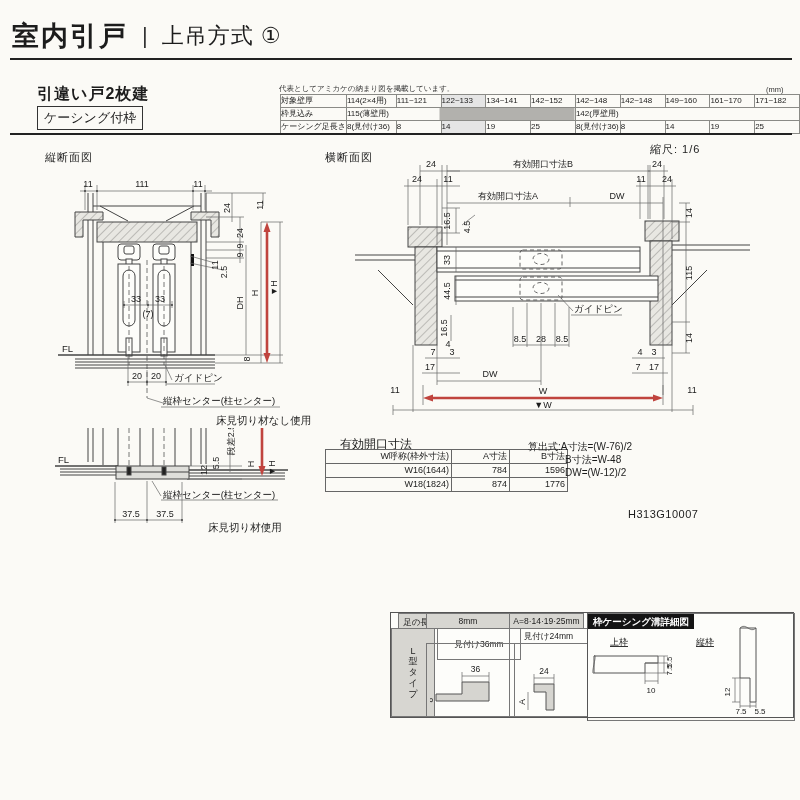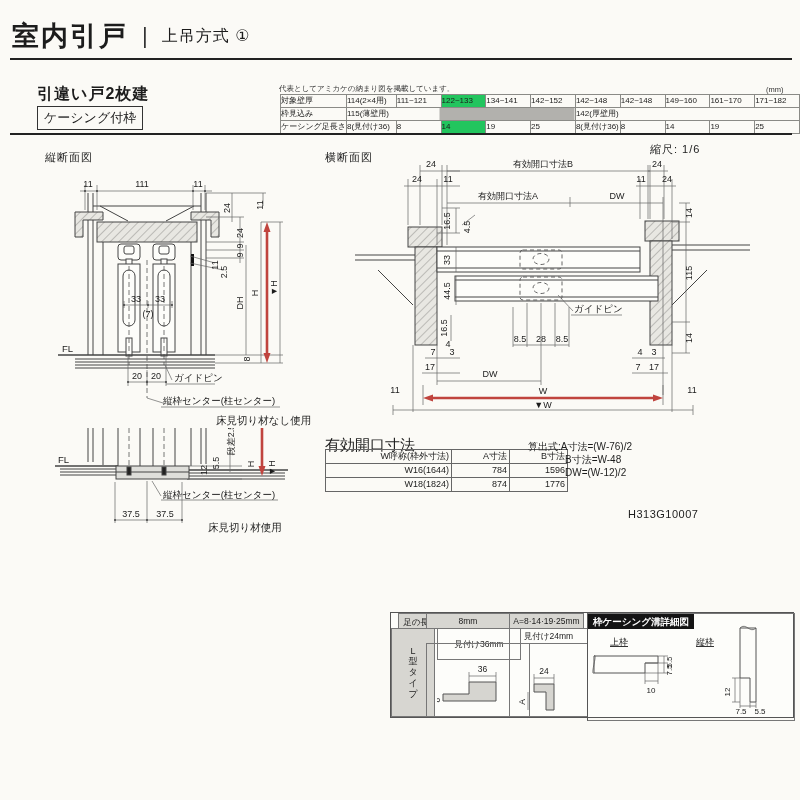--- a/index.html
+++ b/index.html
@@ -6,39 +6,39 @@
   body{
     width:800px;height:800px;position:relative;overflow:hidden;
     background:#fbfaf6;color:#1c1c1c;
     font-family:"Liberation Sans","DejaVu Sans",sans-serif;
   }
   .abs{position:absolute}
   
   .hdr{left:12px;top:18px;display:flex;align-items:center;gap:14px}
   .hdr .ttl{font-size:27px;font-weight:bold;letter-spacing:2px}
   .hdr .sep{font-size:22px;font-weight:300;color:#333}
-  .hdr .sub{font-size:16px;letter-spacing:1px}
+  .hdr .sub{font-size:22px;letter-spacing:1px}
   .rule{background:#222}
   .rule-top{left:10px;top:58px;width:782px;height:2px}
   .rule-mid{left:10px;top:133px;width:782px;height:2px}
   .sub1{left:37px;top:84px;font-size:16px;font-weight:bold;letter-spacing:1px}
   .sub2{left:37px;top:106px;font-size:13px;border:1.5px solid #333;padding:2px 6px;background:#fbfaf6}
   
   .note{left:279px;top:84px;font-size:7.5px;color:#333}
   .unit{left:766px;top:85px;font-size:7.5px;color:#333}
   table{border-collapse:collapse}
   .wtab{left:280px;top:94px;font-size:8px;table-layout:fixed}
   .wtab td{border:1px solid #8a8a86;text-align:left;padding:1px 0;height:10px;line-height:1;overflow:hidden;white-space:nowrap}
   .wtab td.lbl{background:#fbfaf6}
-  .shade{background:#22c55e}
+  .shade{background:#e5e5e5}
   .shade-part{background:linear-gradient(90deg,#fbfaf6 0 41%,#b2b1ad 41% 100%)}
   
   .sec{font-size:11px;color:#222;letter-spacing:1px}
   
-  .otitle{left:325px;top:436px;font-size:15px}
+  .otitle{left:340px;top:436px;font-size:12px}
   .otab{left:325px;top:449px;font-size:9px;table-layout:fixed}
   .otab td{border:1px solid #666;text-align:right;padding:1px 2px;height:11px;line-height:1;white-space:nowrap}
   .formulas{left:528px;top:440px;font-size:10px;line-height:13px}
   .formulas .ind{margin-left:37px}
   .docnum{left:628px;top:508px;font-size:11px;letter-spacing:0.5px}
   
   .legwrap{left:390px;top:612px;width:404px;height:106px;border:1px solid #555;box-sizing:border-box;background:#fdfdfa}
   .lt{position:absolute;box-sizing:border-box;border:1px solid #777;font-size:8.5px;display:flex;align-items:center;justify-content:center;text-align:center;line-height:1.2}
   .lt.gray{background:#d7d6d1}
   .blkhdr{position:absolute;left:0;top:0;width:106px;height:15px;background:#141414;color:#fff;
@@ -479,21 +479,21 @@
 </div>
 <div class="abs docnum">H313G10007</div>
 
 <div class="abs legwrap">
   <div class="lt gray" style="left:7px;top:0;width:36px;height:28px">足の長さ</div>
   <div class="lt gray" style="left:35px;top:0;width:84px;height:16px">8mm</div>
   <div class="lt gray" style="left:118px;top:0;width:75px;height:16px">A=8·14·19·25mm</div>
   <div class="lt" style="left:46px;top:15px;width:84px;height:32px">見付け36mm</div>
   <div class="lt" style="left:118px;top:15px;width:79px;height:16px">見付け24mm</div>
   <div class="lt gray" style="left:0;top:15px;width:36px;height:89px;font-size:9px;padding:0 21px">L型タイプ</div>
-  <div class="lt" style="left:35px;top:30px;width:104px;height:74px">
+  <div class="lt" style="left:35px;top:30px;width:89px;height:74px">
     <svg width="82" height="72" viewBox="0 0 82 72">
       <polygon points="6,50 32,50 32,38 59,38 59,57 6,57" fill="#d6d5d0" stroke="#555" stroke-width="1"></polygon>
       <line x1="32" y1="32" x2="59" y2="32" stroke="#666" stroke-width="0.7"></line>
       <line x1="32" y1="28" x2="32" y2="38" stroke="#666" stroke-width="0.7"></line>
       <line x1="59" y1="28" x2="59" y2="38" stroke="#666" stroke-width="0.7"></line>
       <text x="45.5" y="28" text-anchor="middle" font-size="8.5">36</text>
       <text x="3" y="56" transform="rotate(-90 3 56)" text-anchor="middle" font-size="8.5">8</text>
     </svg>
   </div>
   <div class="lt" style="left:118px;top:30px;width:79px;height:74px">

